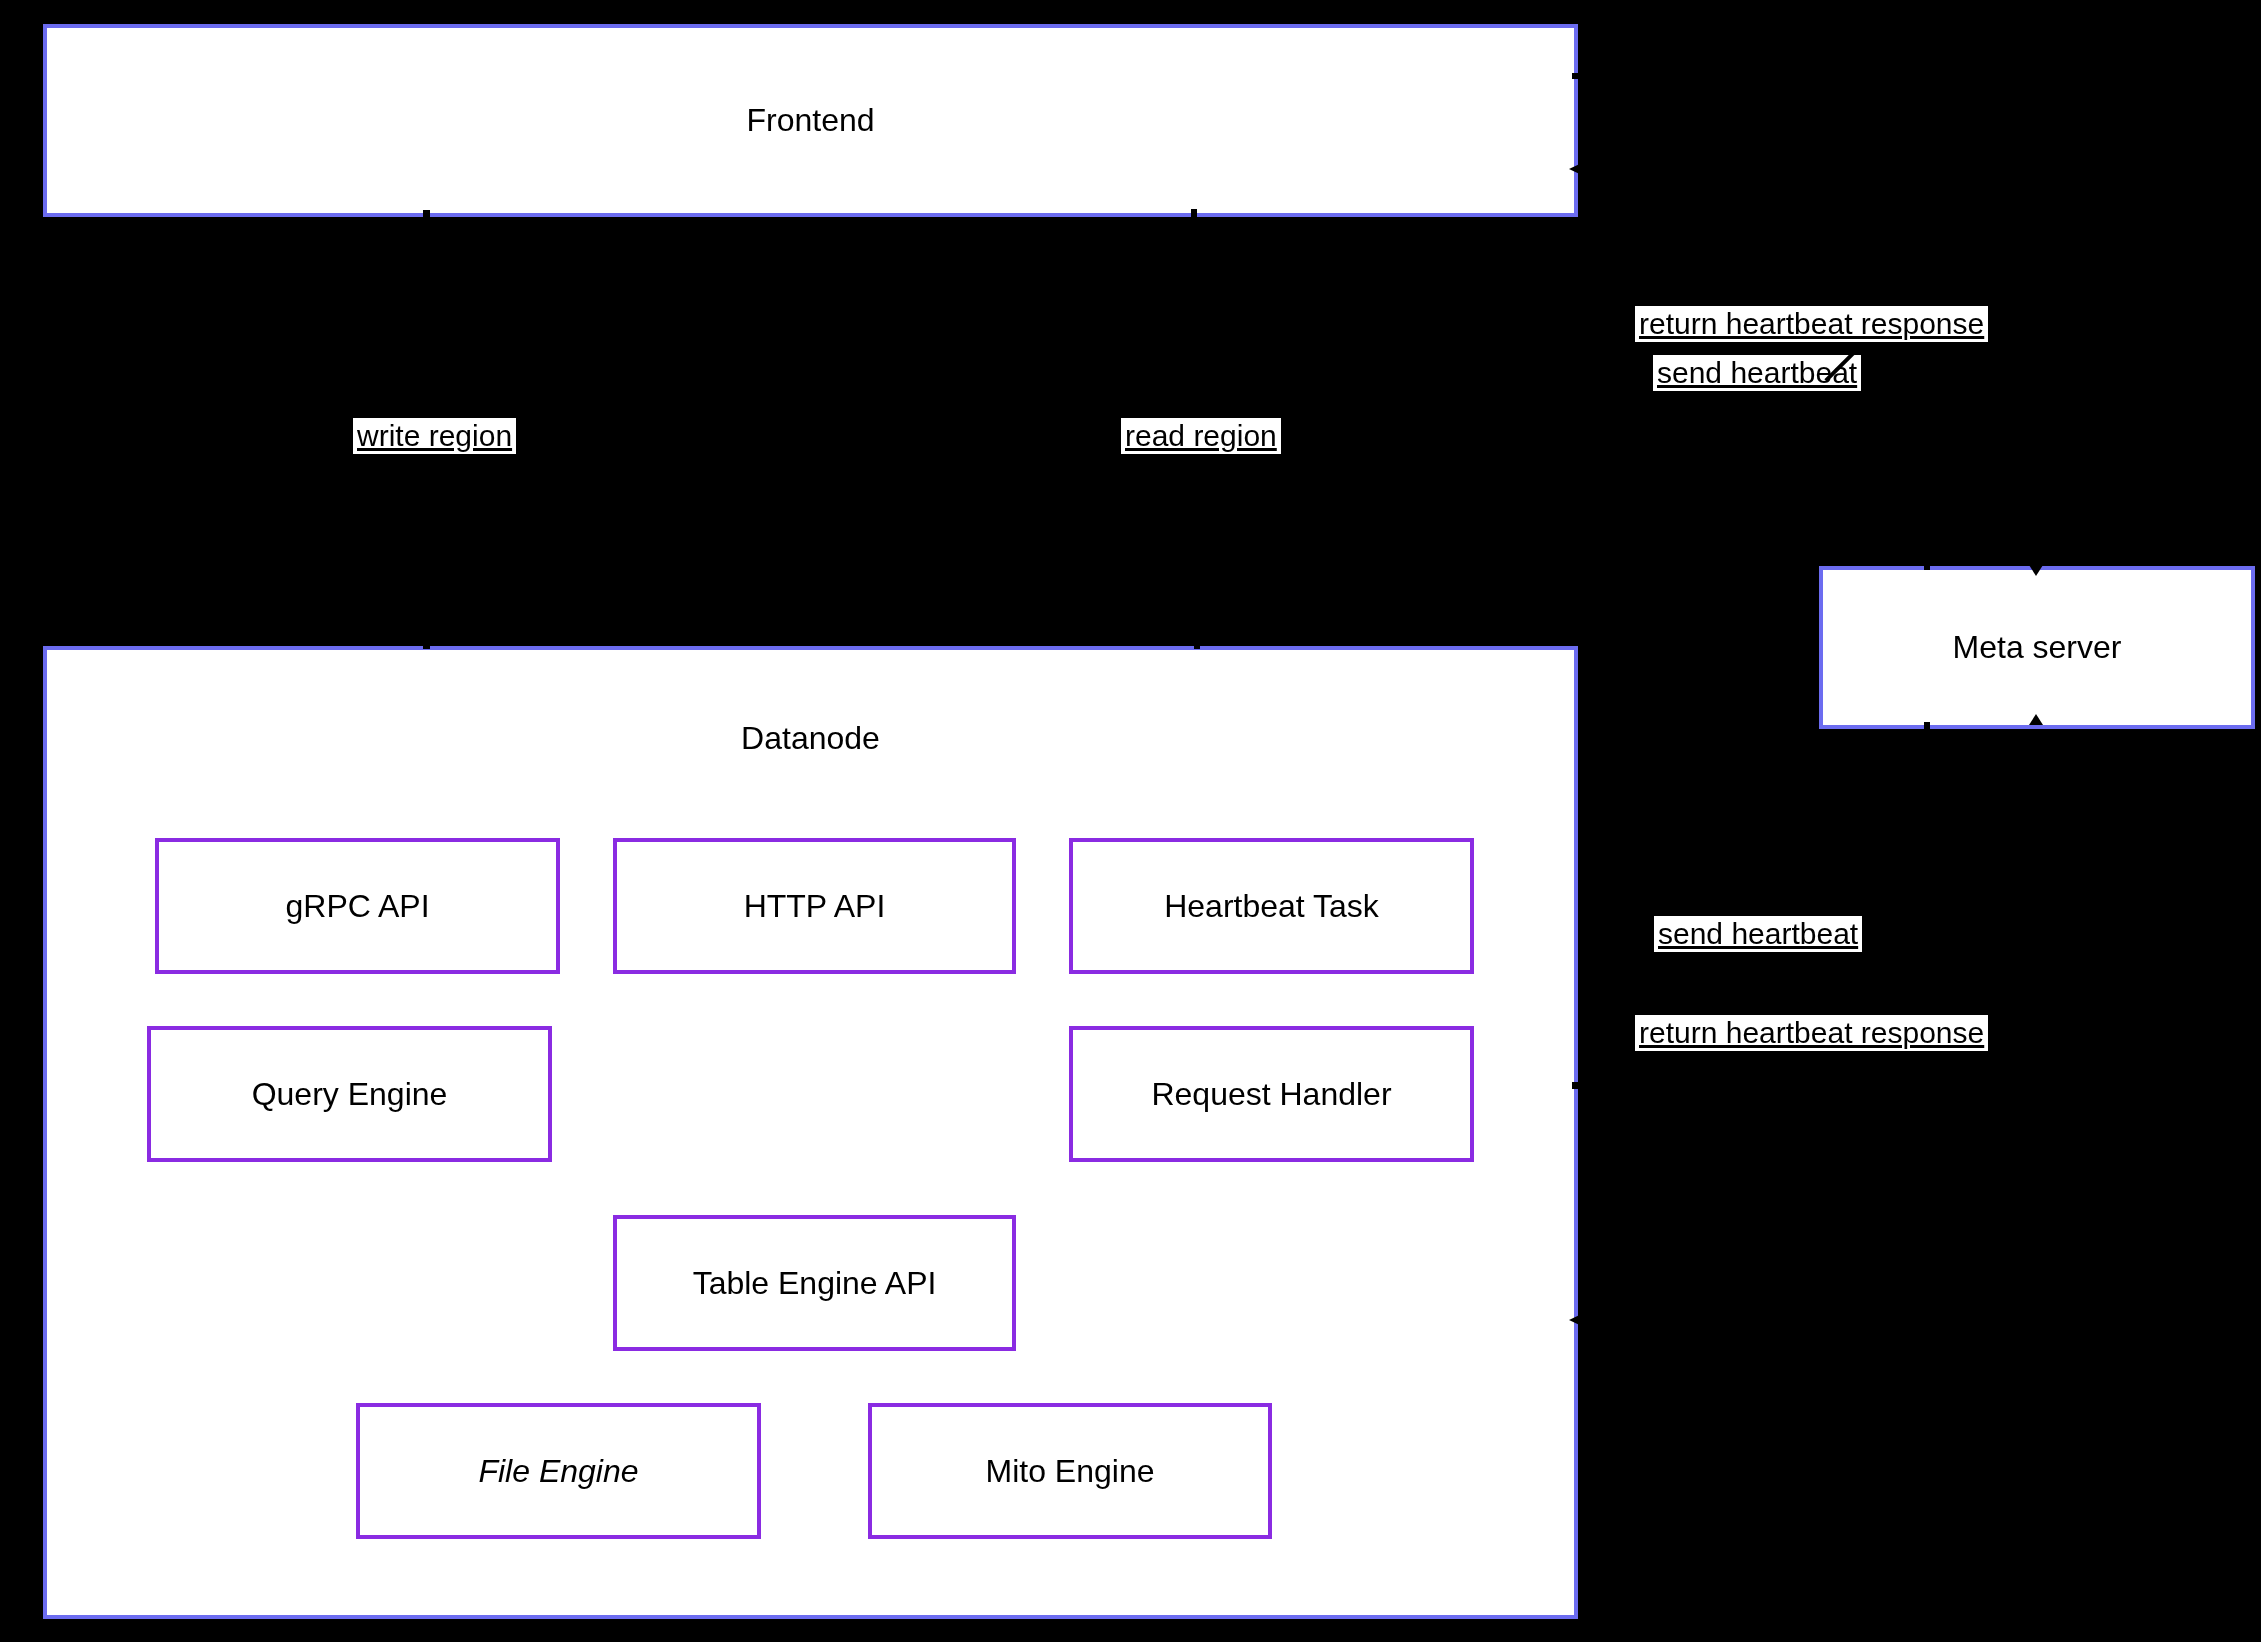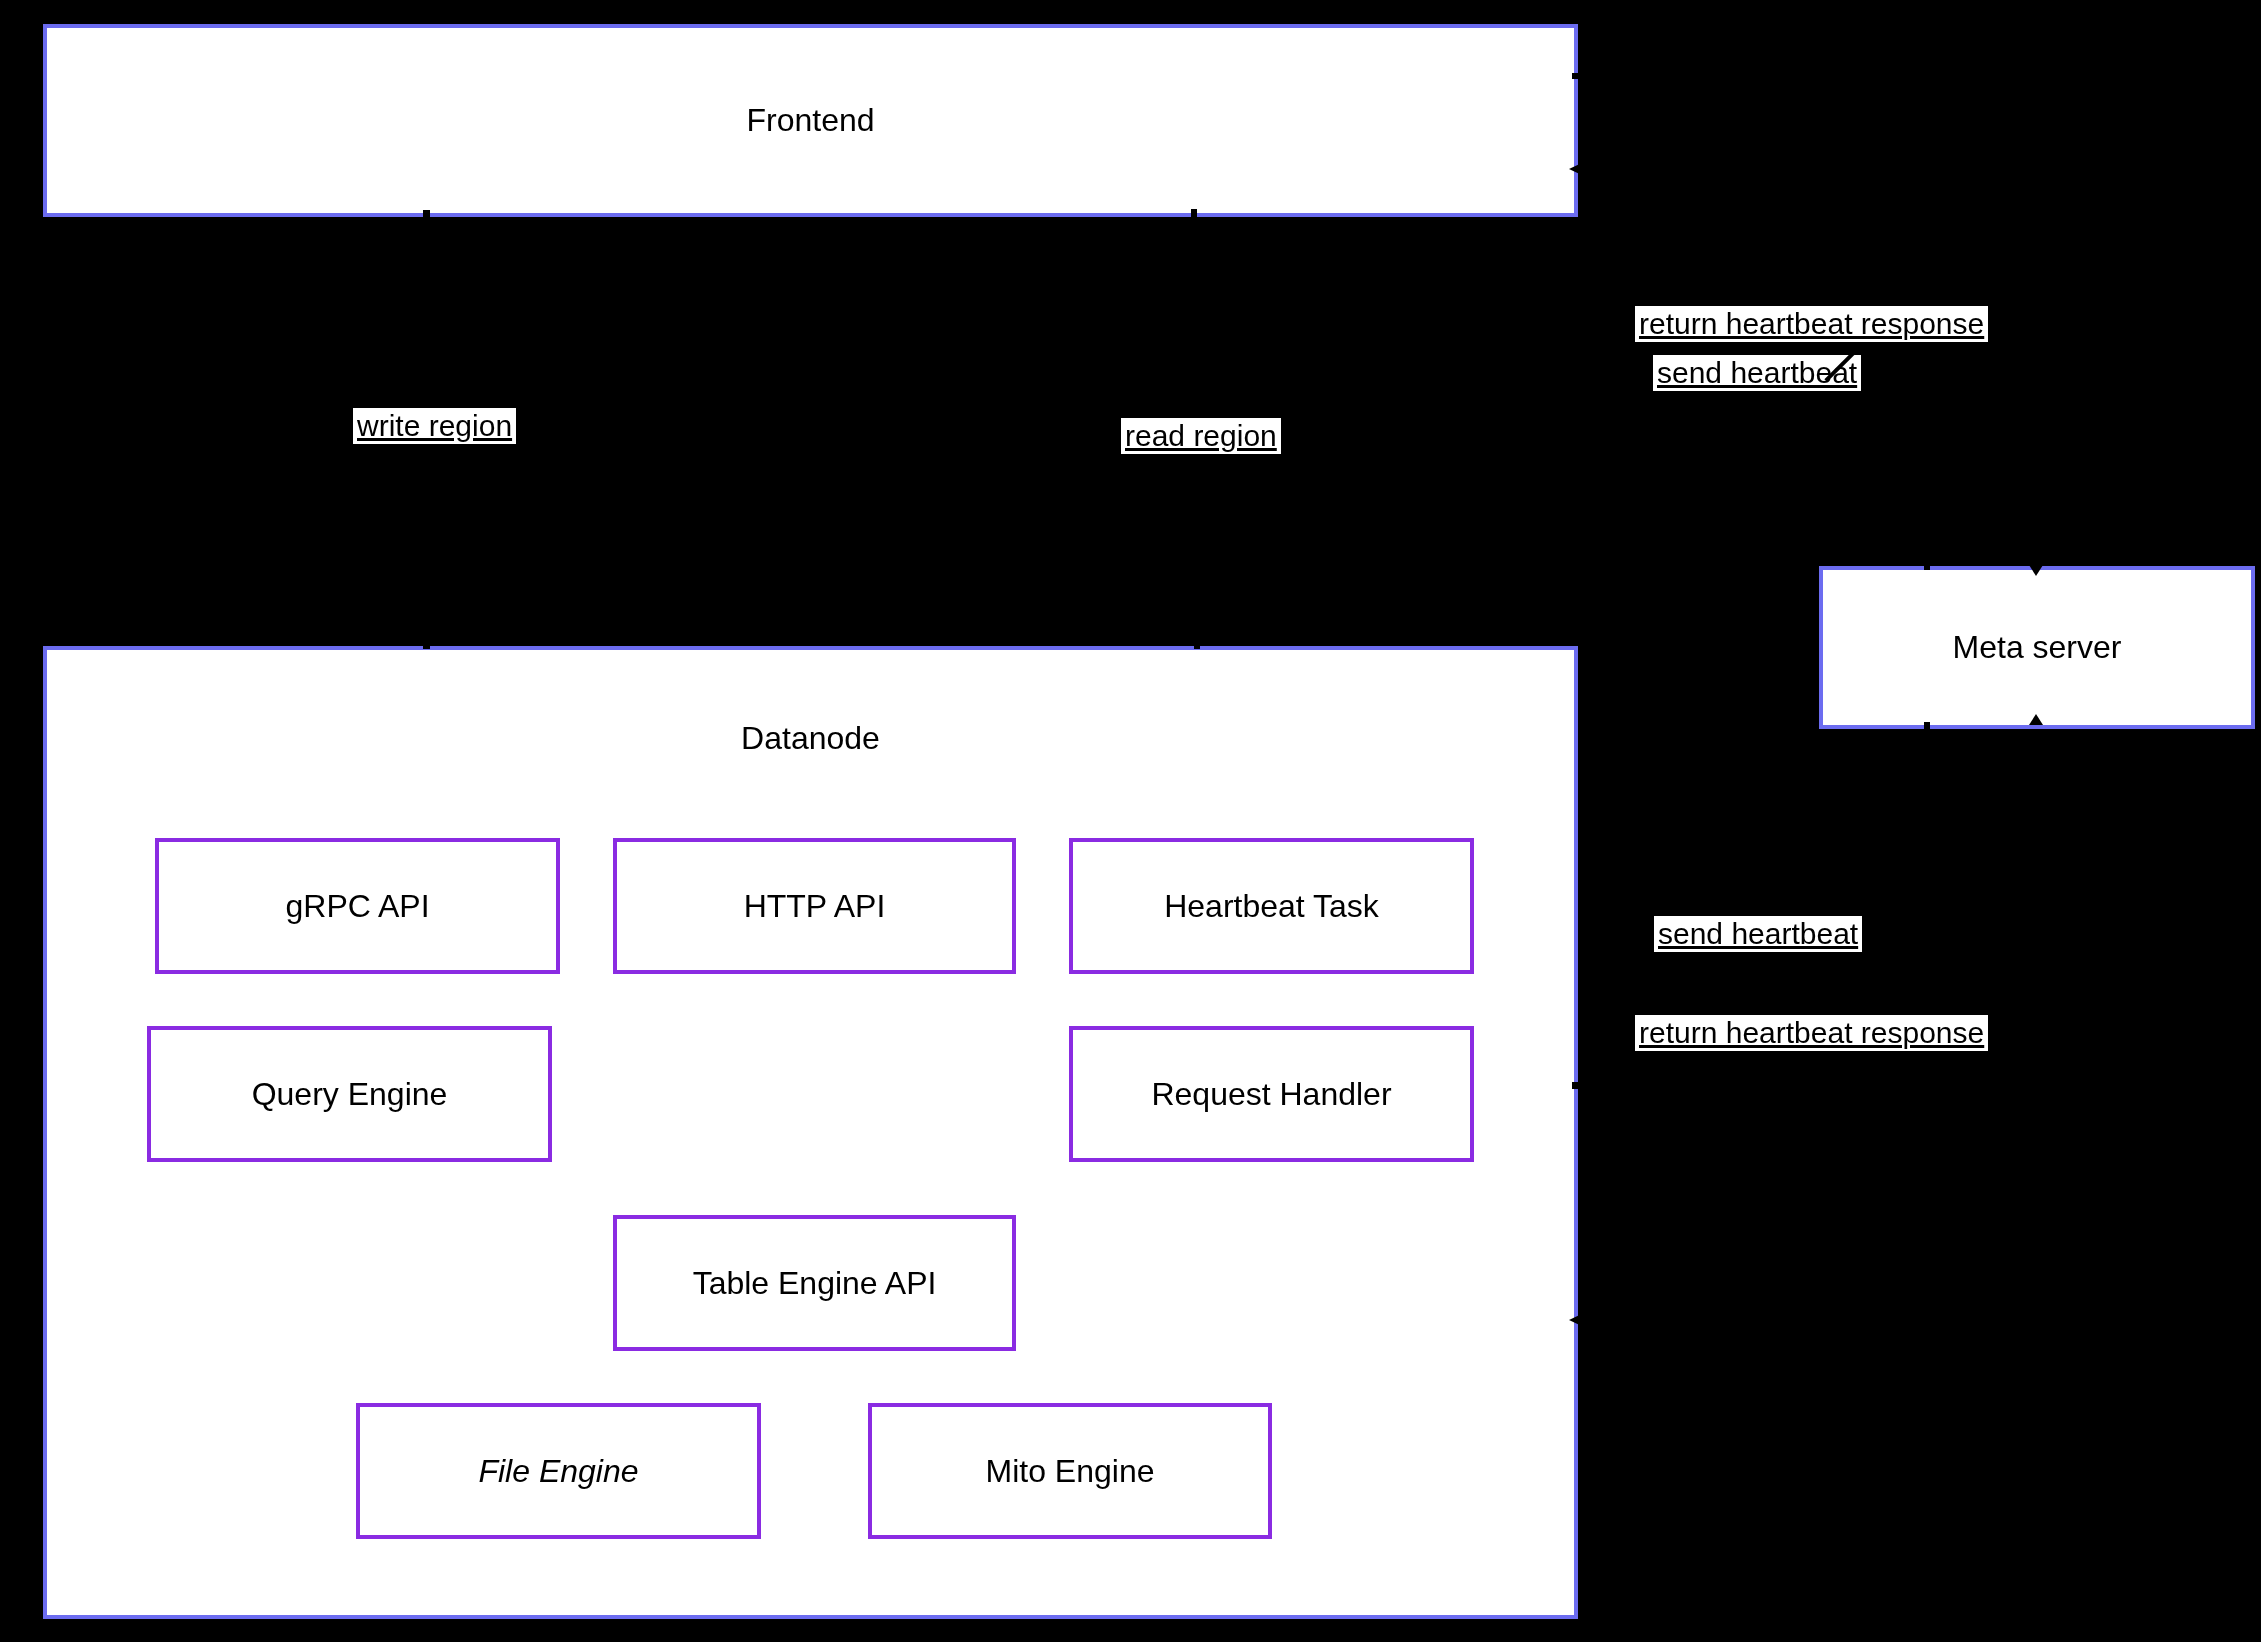--- a/index.html
+++ b/index.html
@@ -68,21 +68,21 @@
 
     <div class="component" style="left:100px;top:376px;width:405px;height:136px;text-align:right;">Query Engine</div>
     <div class="component" style="left:1022px;top:376px;width:405px;height:136px;">Request Handler</div>
 
     <div class="component" style="left:566px;top:565px;width:403px;height:136px;">Table Engine API</div>
 
     <div class="component" style="left:309px;top:753px;width:405px;height:136px;font-style:italic;">File Engine</div>
     <div class="component" style="left:821px;top:753px;width:404px;height:136px;">Mito Engine</div>
   </div>
 
-  <div class="edge-label" style="left:337px;top:408px;">write region</div>
+  <div class="edge-label" style="left:337px;top:418px;">write region</div>
   <div class="edge-label" style="left:1105px;top:418px;">read region</div>
   <div class="edge-label" style="left:1619px;top:306px;">return heartbeat response</div>
   <div class="edge-label" style="left:1637px;top:355px;">send heartbeat</div>
   <div class="edge-label" style="left:1638px;top:916px;">send heartbeat</div>
   <div class="edge-label" style="left:1619px;top:1015px;">return heartbeat response</div>
 
   <div class="tick" style="left:407px;top:210px;width:6.7px;height:8px;"></div>
   <div class="tick" style="left:1175px;top:209px;width:6px;height:8px;"></div>
   <div class="tick" style="left:1556px;top:73px;width:8.7px;height:6px;"></div>
   <div class="tick" style="left:407px;top:641px;width:6.7px;height:8px;"></div>

